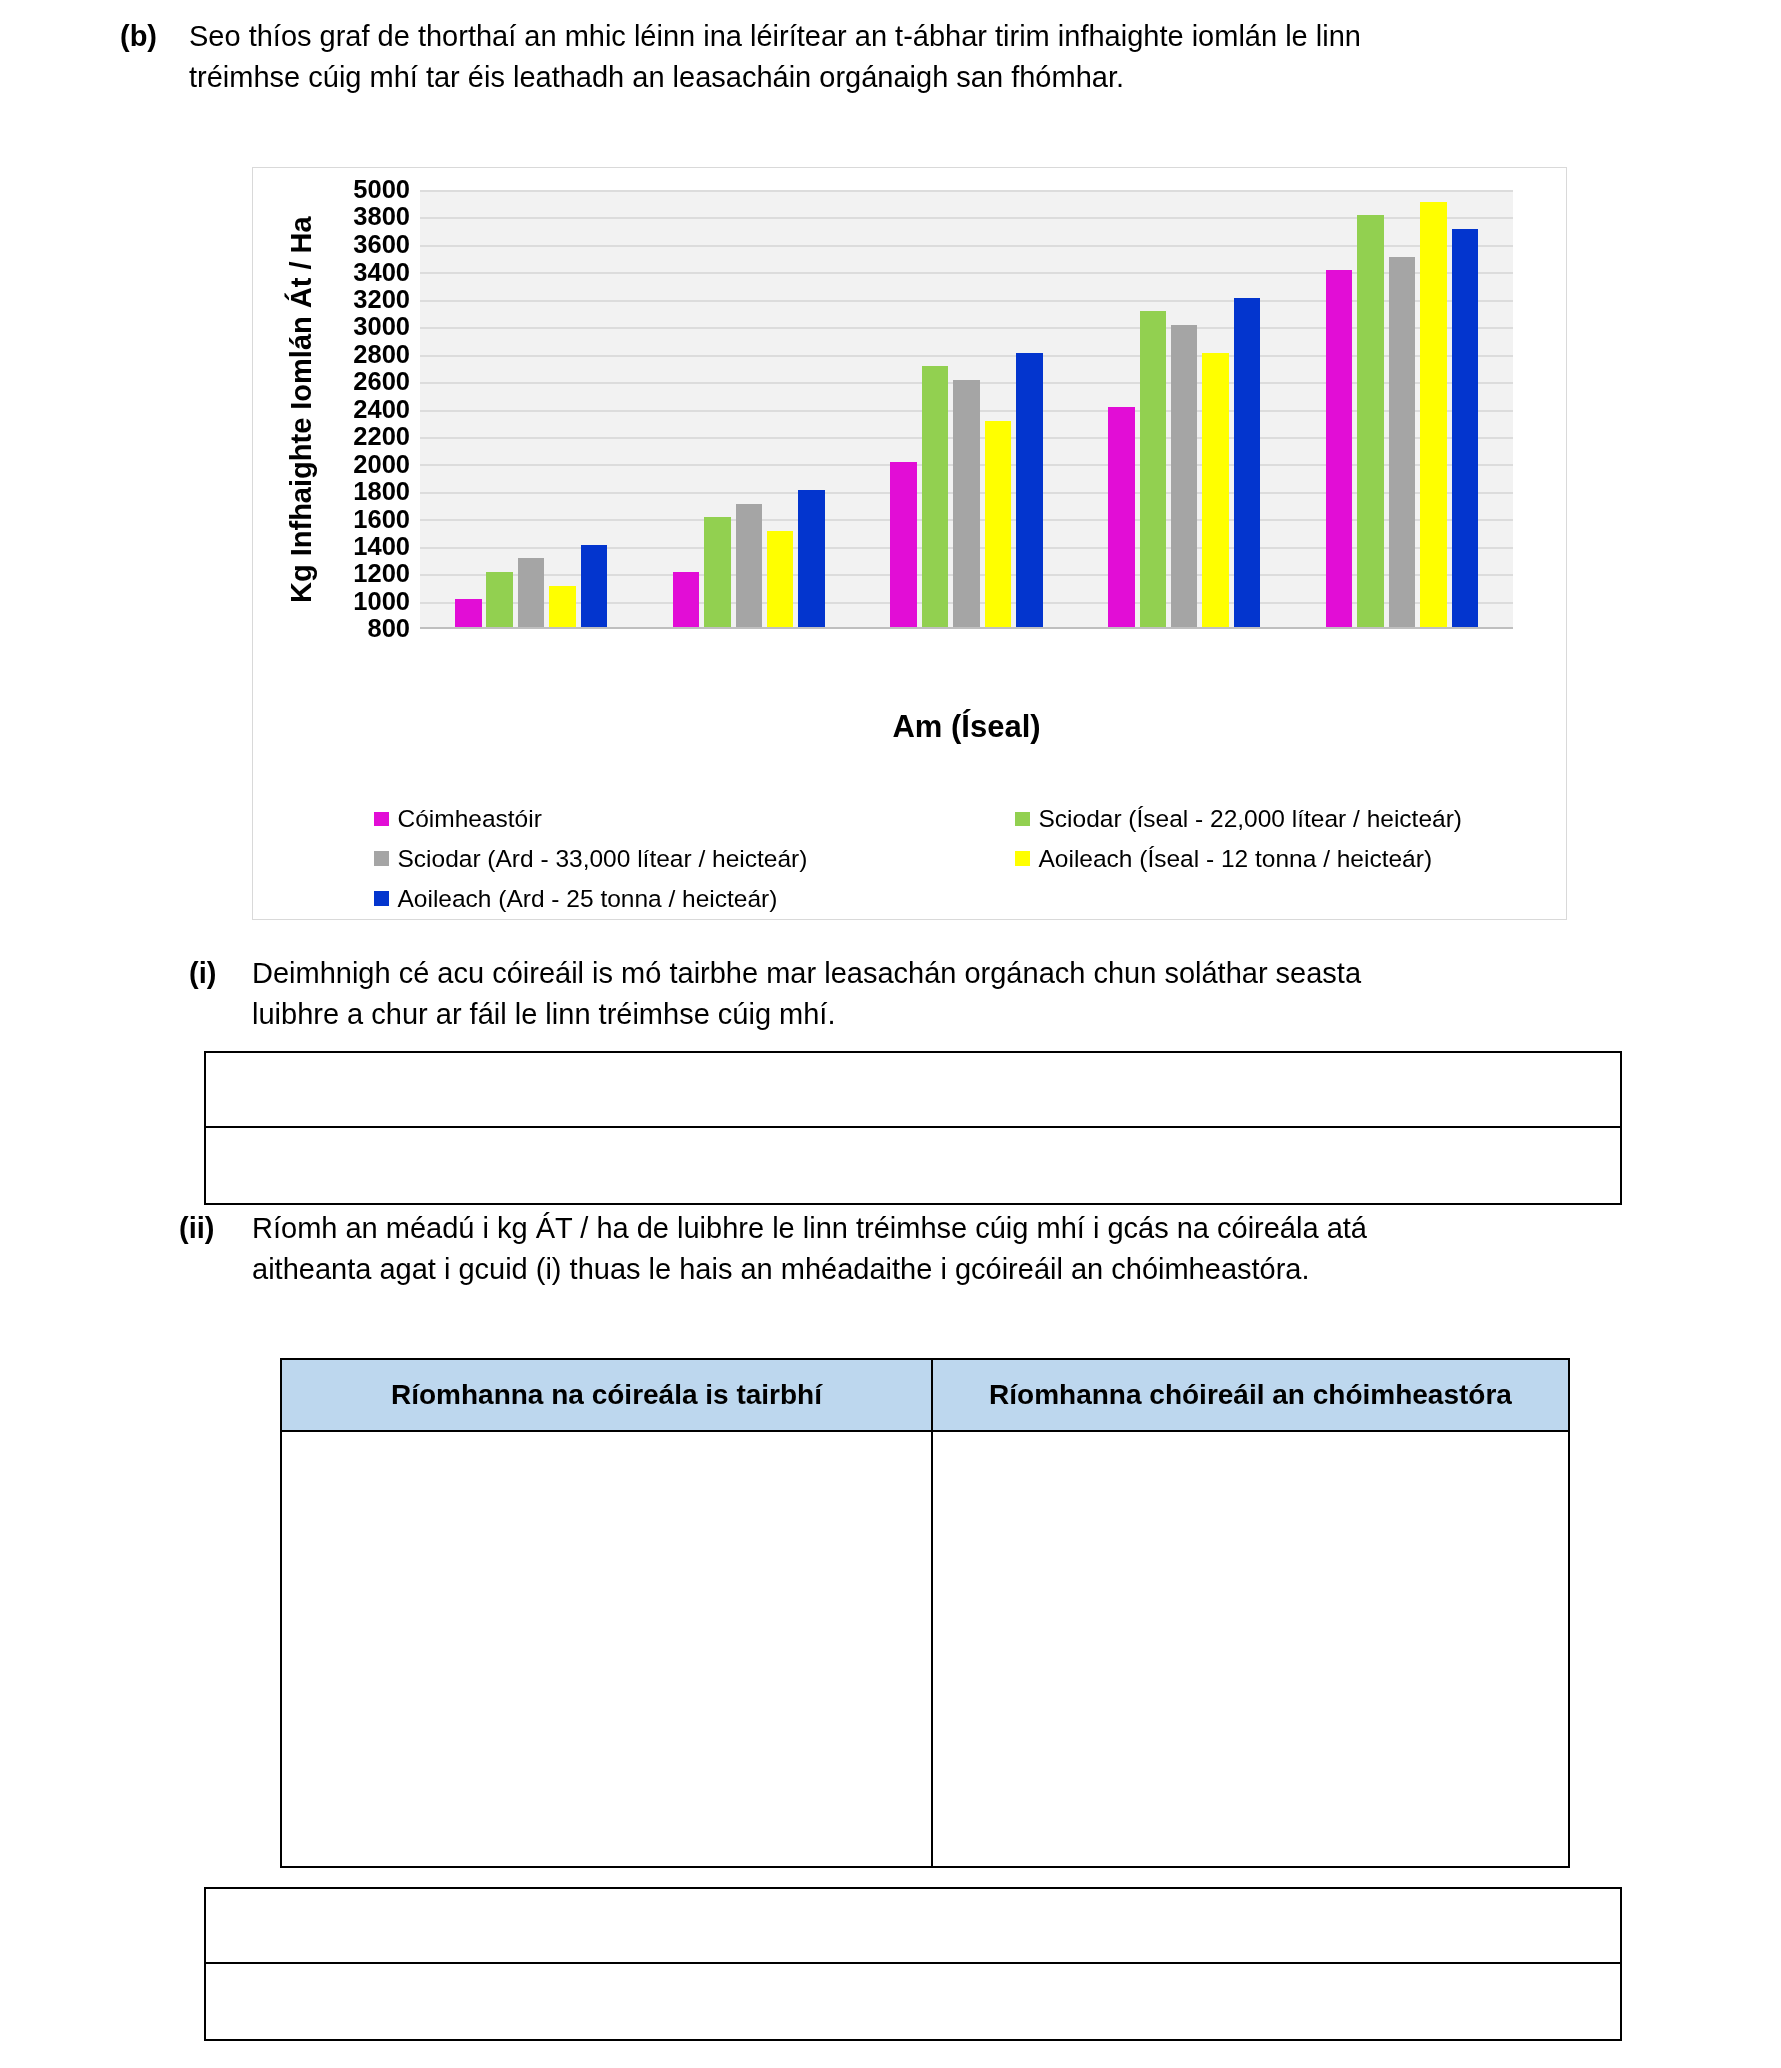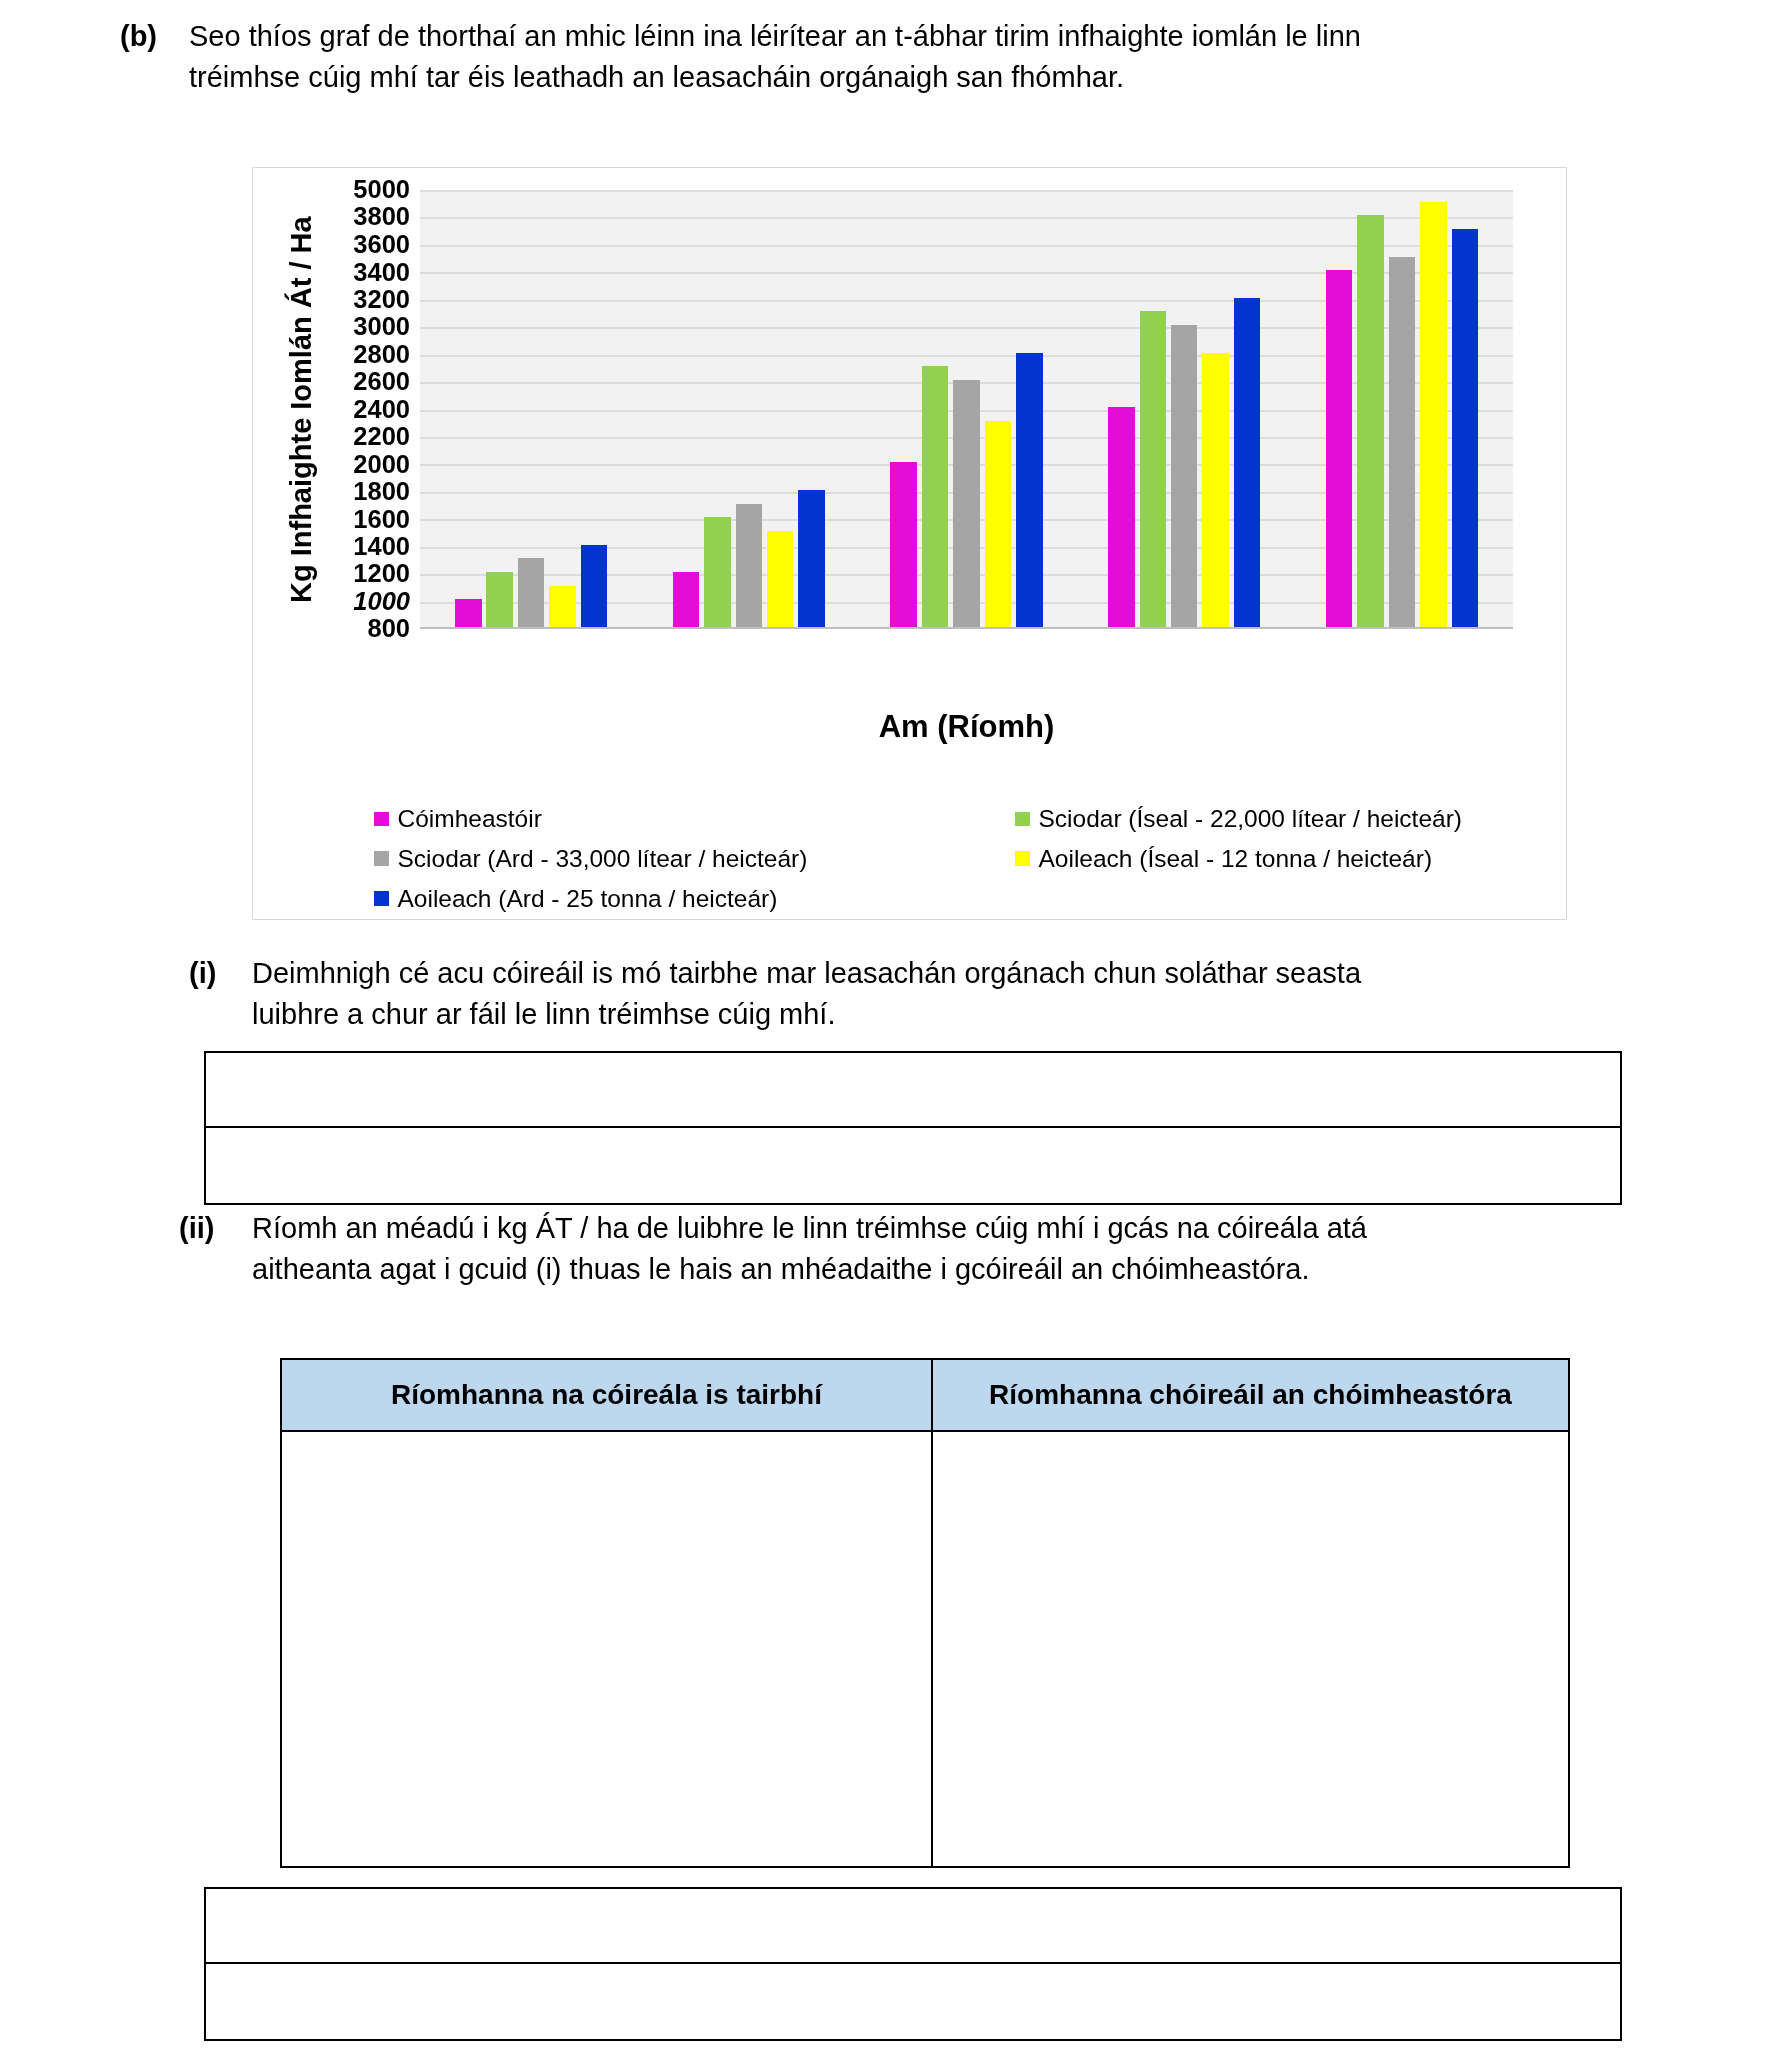--- a/index.html
+++ b/index.html
@@ -71,21 +71,21 @@
       <div style="top: 124px;">3000</div>
       <div style="top: 152px;">2800</div>
       <div style="top: 179px;">2600</div>
       <div style="top: 207px;">2400</div>
       <div style="top: 234px;">2200</div>
       <div style="top: 262px;">2000</div>
       <div style="top: 289px;">1800</div>
       <div style="top: 317px;">1600</div>
       <div style="top: 344px;">1400</div>
       <div style="top: 371px;">1200</div>
-      <div style="top: 399px; font-style: italic;">1000</div>
+      <div style="top: 399px;">1000</div>
       <div style="top: 426px;">800</div>
     </div>
   <div id="plot">
       <div class="gridline" style="top: 0px; background: rgb(220, 220, 220);"></div>
       <div class="gridline" style="top: 27.4px; background: rgb(220, 220, 220);"></div>
       <div class="gridline" style="top: 55px; background: rgb(220, 220, 220);"></div>
       <div class="gridline" style="top: 82px; background: rgb(220, 220, 220);"></div>
       <div class="gridline" style="top: 110px; background: rgb(220, 220, 220);"></div>
       <div class="gridline" style="top: 137px; background: rgb(220, 220, 220);"></div>
       <div class="gridline" style="top: 165px; background: rgb(220, 220, 220);"></div>
@@ -127,21 +127,21 @@
         <div class="bar" style="height: 329px; background: rgb(3, 53, 206);"></div>
       </div>
       <div class="group">
         <div class="bar" style="height: 357px; background: rgb(226, 13, 214);"></div>
         <div class="bar" style="height: 412px; background: rgb(146, 208, 80);"></div>
         <div class="bar" style="height: 370px; background: rgb(165, 165, 165);"></div>
         <div class="bar" style="height: 425px; background: rgb(255, 255, 0);"></div>
         <div class="bar" style="height: 398px; background: rgb(3, 53, 206);"></div>
       </div>
     </div>
-  <div id="xtitle">Am (Ríomh)</div>
+  <div id="xtitle">Am (Íseal)</div>
   <div id="legend">
       <div class="legend-item">
         <span class="swatch" style="background: rgb(226, 13, 214);"></span>
         <span>Cóimheastóir</span>
       </div>
       <div class="legend-item">
         <span class="swatch" style="background: rgb(146, 208, 80);"></span>
         <span>Sciodar (Íseal - 22,000 lítear / heicteár)</span>
       </div>
       <div class="legend-item">

